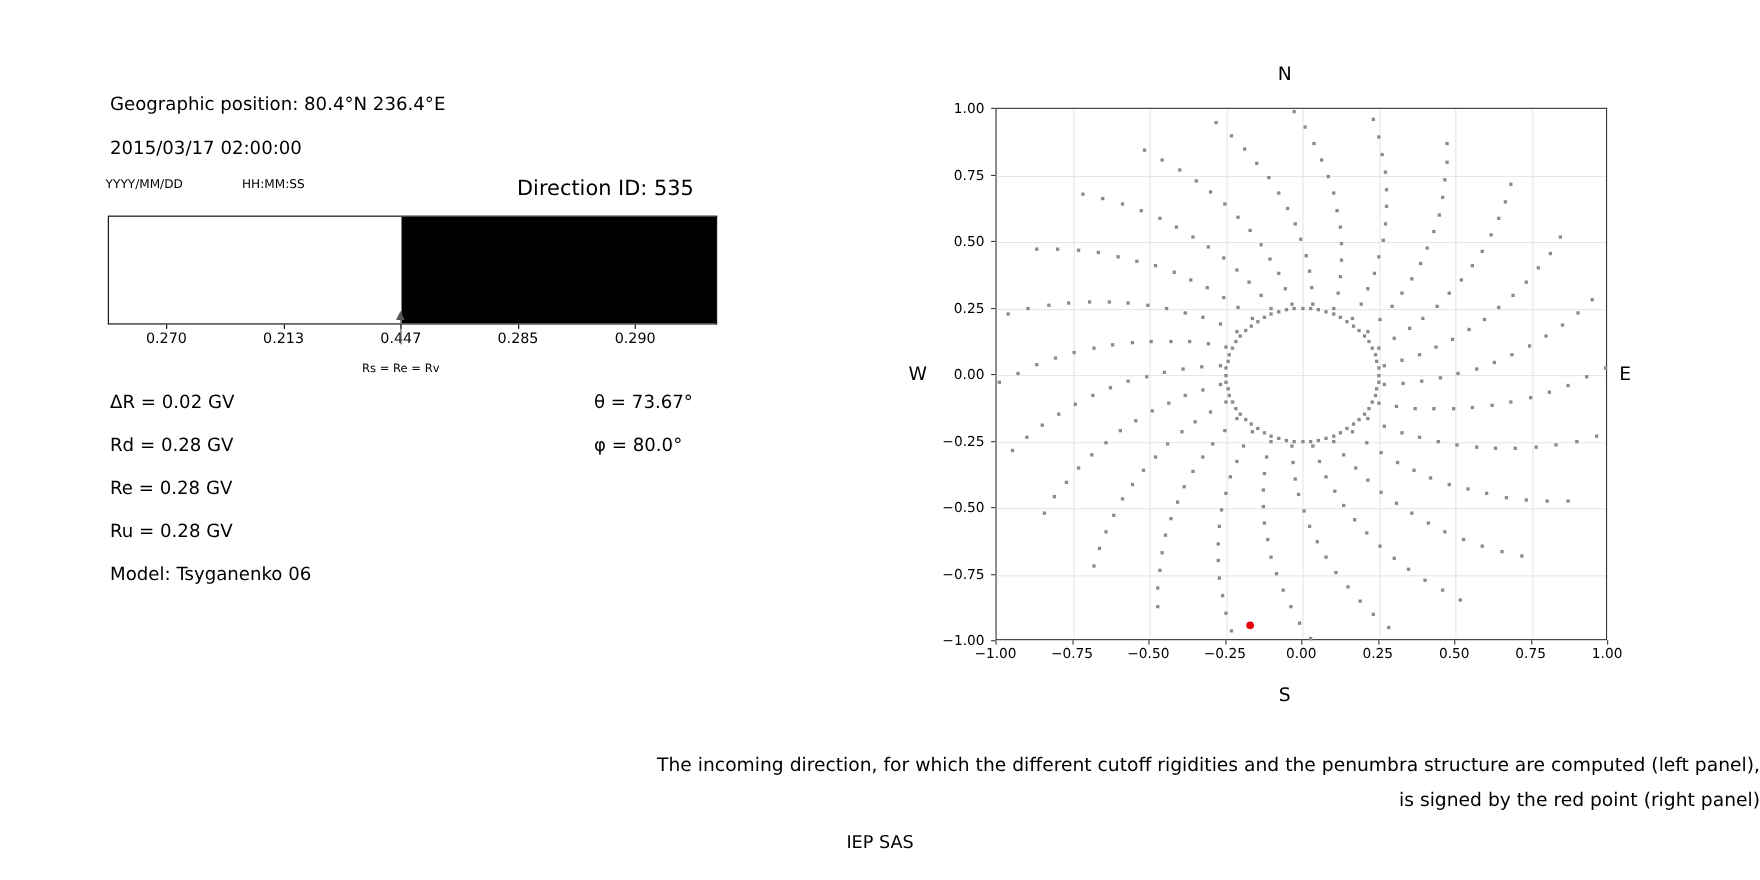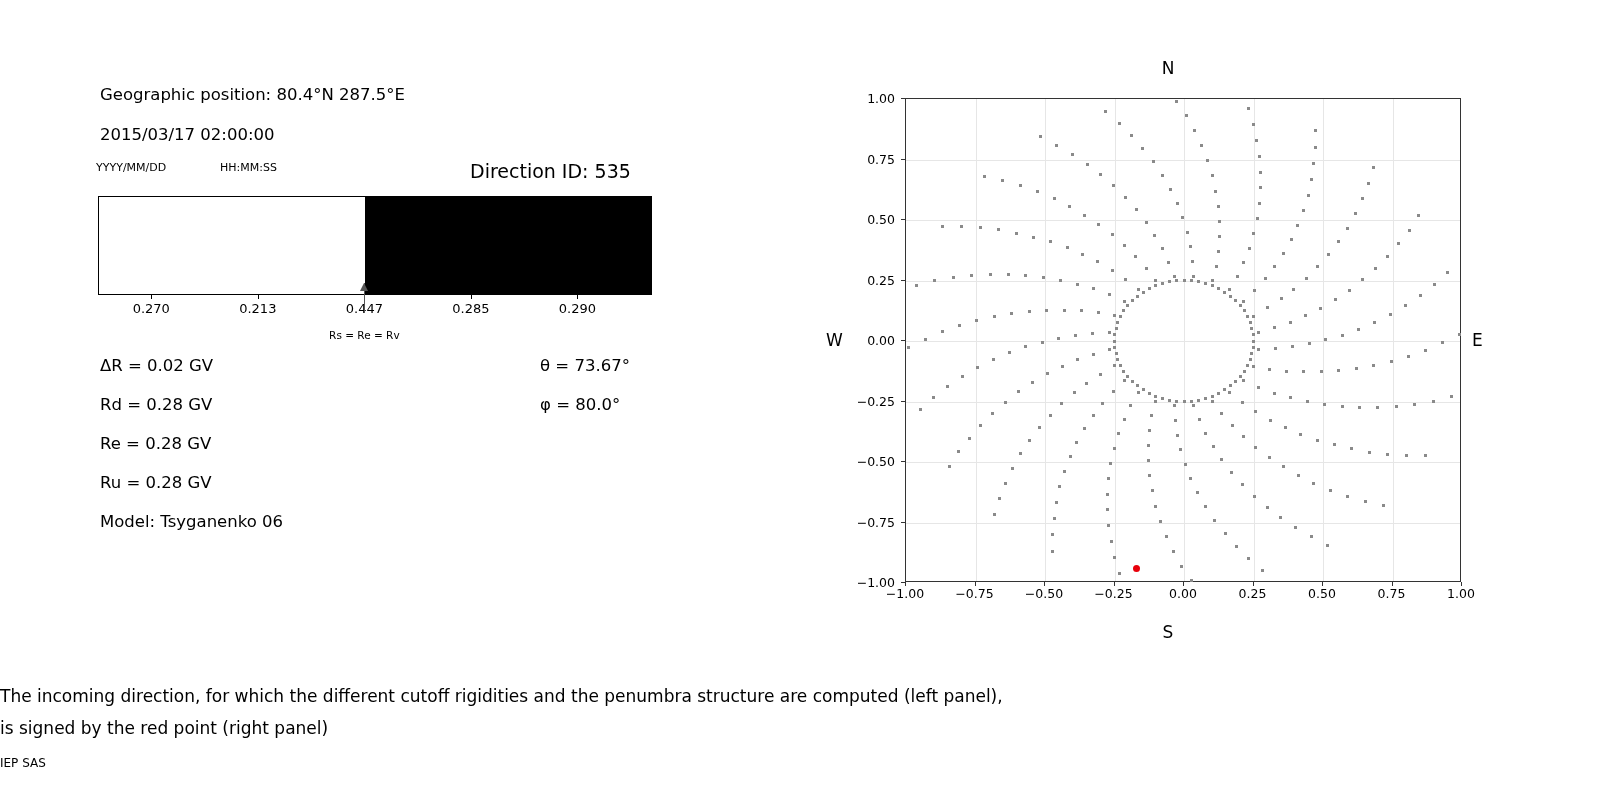--- a/index.html
+++ b/index.html
@@ -176,39 +176,40 @@
     position: absolute;
     width: 7px;
     height: 7px;
     background: #e8000b;
     border-radius: 50%;
   }
   .caption {
     position: absolute;
     left: 0;
     width: 1600px;
-    text-align: left;
+    text-align: right;
     font-size: 17px;
   }
   #cap1 { top: 686px; }
   #cap2 { top: 718px; }
   #footer {
     position: absolute;
     left: 0;
     width: 1600px;
+    text-align: center;
     top: 756px;
-    font-size: 12px;
+    font-size: 16px;
   }
 </style>
 </head>
 <body>
 
 <div class="panel-left">
 
-  <div class="info-line" id="geo-pos">Geographic position: 80.4°N 287.5°E</div>
+  <div class="info-line" id="geo-pos">Geographic position: 80.4°N 236.4°E</div>
   <div class="info-line" id="datetime">2015/03/17 02:00:00</div>
   <div class="info-line" id="fmt-date">YYYY/MM/DD</div>
   <div class="info-line" id="fmt-time">HH:MM:SS</div>
   <div class="info-line" id="direction-id">Direction ID: 535</div>
 
   <div class="penumbra-wrap">
     <div class="penumbra-black" id="penumbra-black" style="left: 266.346px; width: 287.654px; background: rgb(0, 0, 0);"></div>
   </div>
 
   <div id="penumbra-axis">

